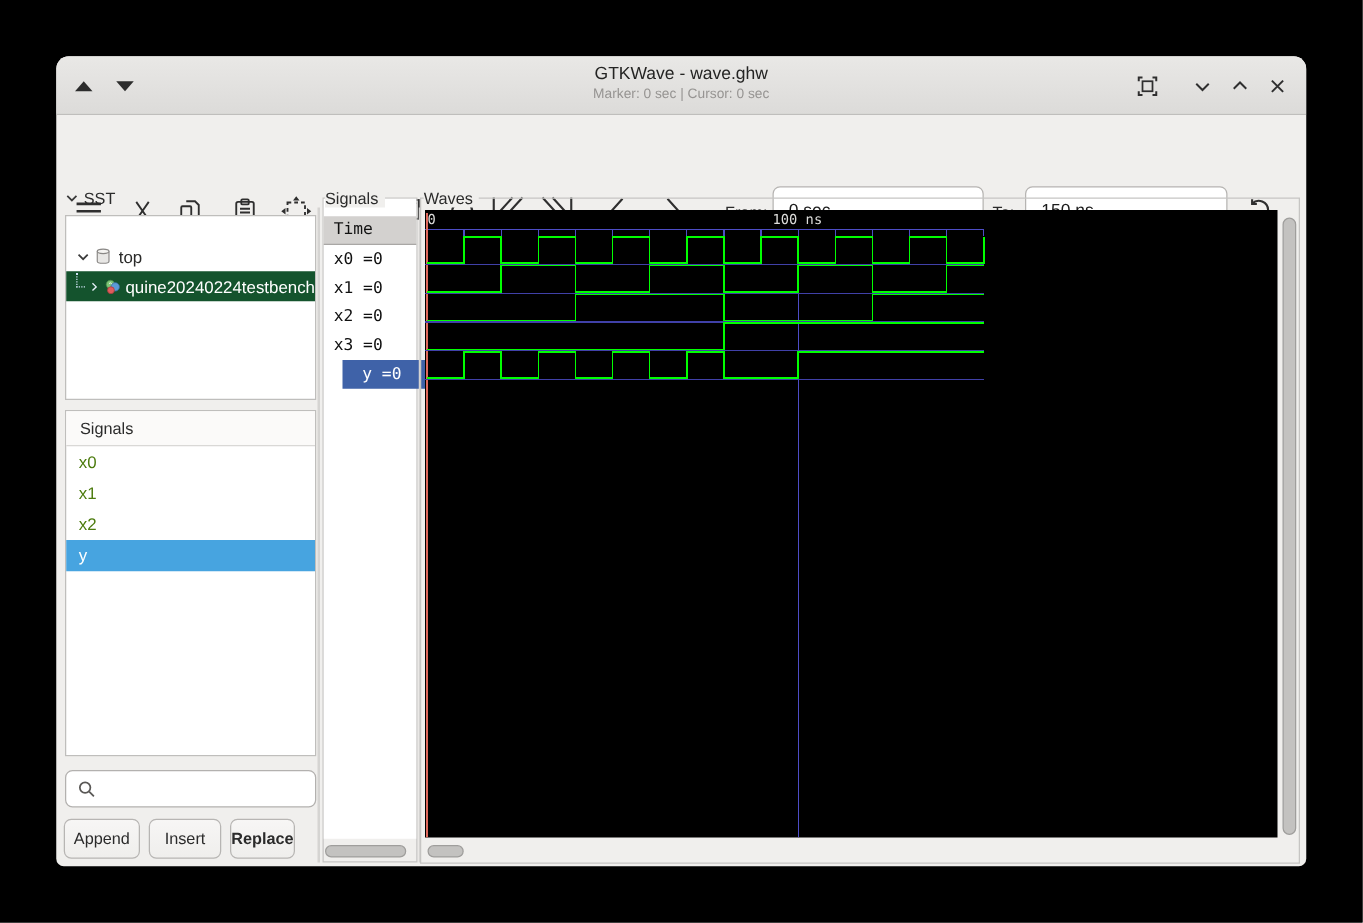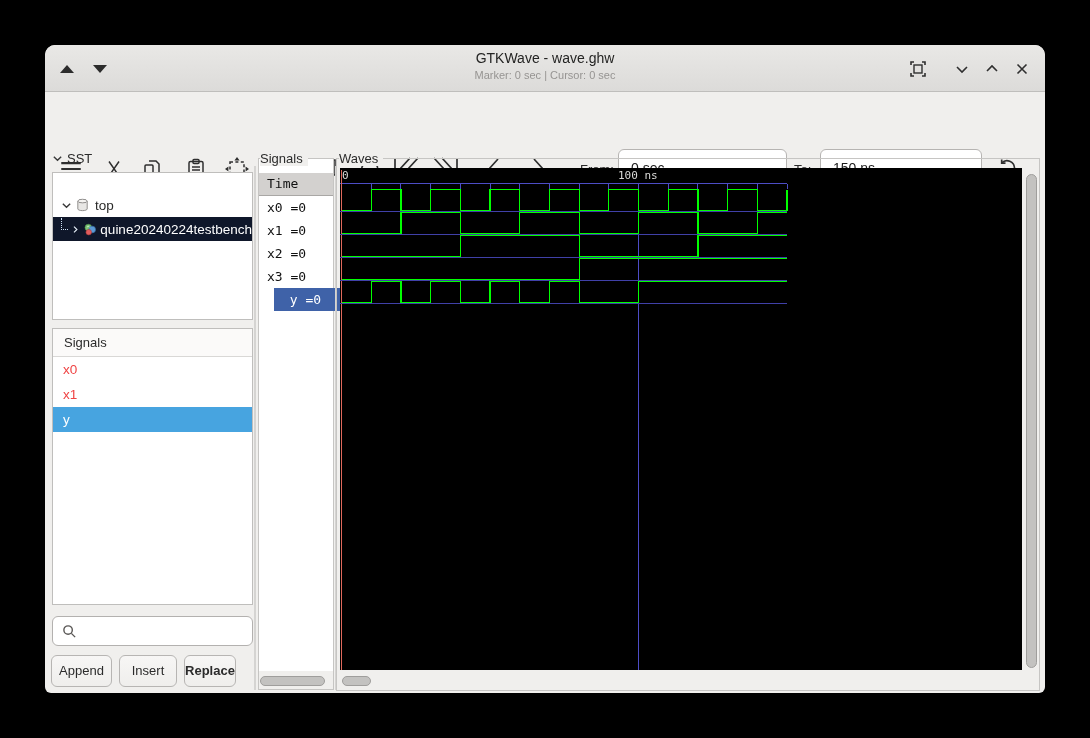--- a/index.html
+++ b/index.html
@@ -21,23 +21,23 @@
   .tool-btn svg, .tb-btn svg { stroke:#2f2f2f; fill:none; stroke-width:1.5; }
   .tb-label { position:absolute; top:70px; font-size:13px; color:#2b2b2b; }
   .entry { position:absolute; top:57px; height:38px; background:#fff; border:1px solid #b6b4b2; border-radius:6px;
            font-size:14px; color:#1c1c1c; padding:0 12px; font-family:"Liberation Sans",sans-serif; outline:none; }
   
   .box { position:absolute; background:#fff; border:1px solid #bfbebc; }
   .frame { position:absolute; border:1px solid #c6c5c3; }
   .frame-label { position:absolute; font-size:13px; color:#2b2b2b; background:#f0efed; padding-right:5px; z-index:3; }
   .sst-head { position:absolute; left:7px; top:106px; font-size:13px; color:#2b2b2b; display:flex; align-items:center; gap:4px; }
   .tree-row { position:relative; height:24px; display:flex; align-items:center; font-size:13.5px; color:#2a2a29; white-space:nowrap; overflow:hidden; }
-  .tree-row.sel { background:#0f172a; color:#fff;justify-content:space-between; }
+  .tree-row.sel { background:#14532d; color:#fff;justify-content:space-between; }
   .list-head { height:28px; border-bottom:1px solid #d9d8d6; display:flex; align-items:center; padding-left:11px; font-size:13px; color:#2b2b2b; background:#fbfaf9; }
-  .list-row { height:25px; display:flex; align-items:center; padding-left:10px; font-size:13.5px; color:#ef4444; }
+  .list-row { height:25px; display:flex; align-items:center; padding-left:10px; font-size:13.5px; color:#4d7c0f; }
   .list-row.sel { background:#47a4e0; color:#fff; }
   .btn { position:absolute; top:610px; height:32px; background:linear-gradient(#f7f6f5,#efeeec); border:1px solid #b7b5b3;
          border-radius:6px; font-size:13px; color:#2b2b2b; line-height:30px; }
   .search { position:absolute; left:7px; top:571px; width:201px; height:30px; background:#fff; border:1px solid #b3b1af; border-radius:6px; }
   
   .mono { font-family:"DejaVu Sans Mono", monospace; }
   .time-head { position:absolute; left:214px; top:128px; width:74px; height:23px; background:#d3d1cf; border-bottom:1px solid #a9a7a5;
                font-size:13px; color:#111; line-height:22px; padding-left:8px; }
   .vrow { position:absolute; left:214px; width:74px; height:23px; font-size:13px; color:#111; line-height:23px; padding-left:8px; white-space:pre; }
   .vrow.sel { background:#3f62a8; color:#fff;margin-left:15px; }
@@ -201,20 +201,21 @@
         <path d="M5.5 5.5a2 2 0 0 1 3 .5" stroke="#fff" fill="none" stroke-width="0.9"></path>
       </svg>
       <span>quine20240224testbench</span>
     </div>
   </div>
 
   <div class="box" style="left:7px; top:283px; width:201px; height:277px;">
     <div class="list-head">Signals</div>
     <div class="list-row">x0</div>
     <div class="list-row">x1</div>
+    <div class="list-row">x2</div>
     <div class="list-row sel">y</div>
   </div>
 
   <div class="search">
     <svg width="15" height="15" viewBox="0 0 16 16" style="position:absolute;left:9px;top:7px;stroke:#5a5856;fill:none;stroke-width:1.5;">
         <circle cx="6.5" cy="6.5" r="4.5"></circle>
         <path d="M10 10l4 4"></path>
       </svg>
     <input style="position: absolute; left: 28px; top: 1px; width: 168px; height: 26px; border: none; outline: none; font-size: 13px; background: transparent;" placeholder="">
   </div>

